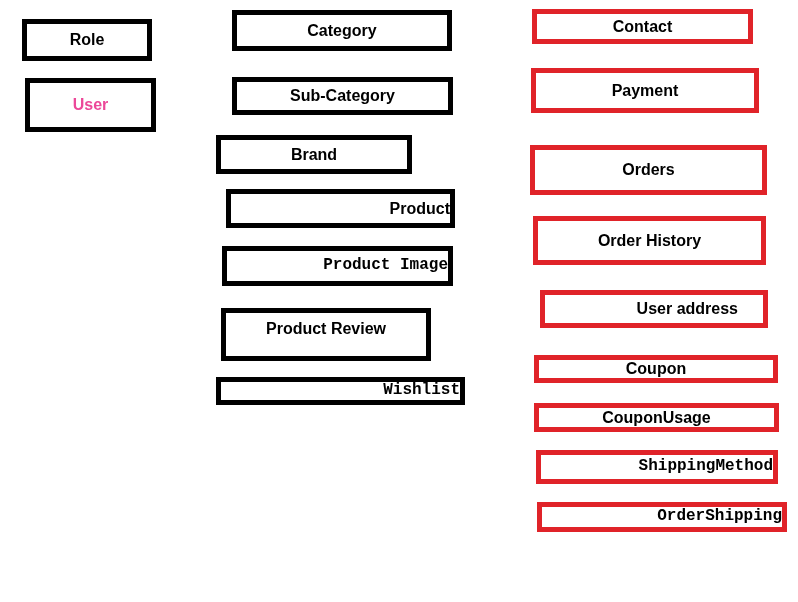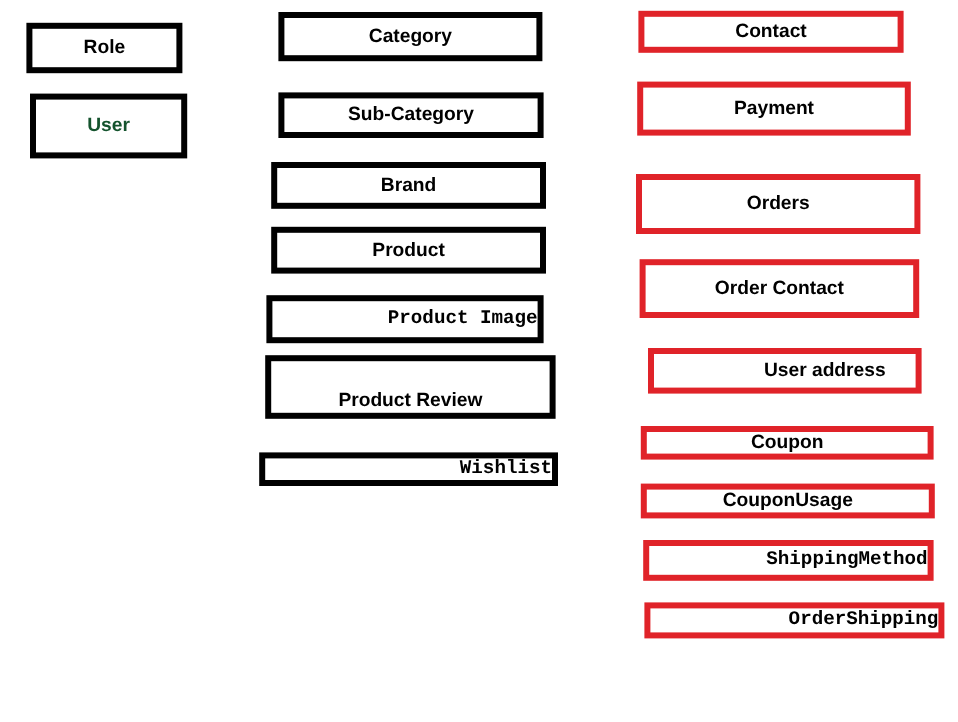--- a/index.html
+++ b/index.html
@@ -35,54 +35,54 @@
   .node.v-top    { align-items: flex-start; }
 </style>
 </head>
 <body>
 
 <div class="canvas" style="width: 798px; height: 602px; background: rgb(255, 255, 255);">
     <div class="node" style="left: 22px; top: 19px; width: 130px; height: 42px; border: 5px solid rgb(0, 0, 0);">
       <span class="label" style="color: rgb(0, 0, 0);">Role</span>
     </div>
     <div class="node" style="left: 25px; top: 78px; width: 131px; height: 54px; border: 5px solid rgb(0, 0, 0);">
-      <span class="label" style="color: #14532d;">User</span>
+      <span class="label" style="color: #ec4899;">User</span>
     </div>
     <div class="node" style="left: 232px; top: 10px; width: 220px; height: 41px; border: 5px solid rgb(0, 0, 0);">
       <span class="label" style="color: rgb(0, 0, 0);">Category</span>
     </div>
     <div class="node" style="left: 232px; top: 77px; width: 221px; height: 38px; border: 5px solid rgb(0, 0, 0);">
       <span class="label" style="color: rgb(0, 0, 0);">Sub-Category</span>
     </div>
-    <div class="node" style="left: 226px; top: 135px; width: 229px; height: 39px; border: 5px solid rgb(0, 0, 0);">
+    <div class="node" style="left: 216px; top: 135px; width: 196px; height: 39px; border: 5px solid rgb(0, 0, 0);">
       <span class="label" style="color: rgb(0, 0, 0);">Brand</span>
     </div>
-    <div class="node" style="left: 226px; top: 189px; width: 229px; height: 39px; border: 5px solid rgb(0, 0, 0);">
+    <div class="node" style="left: 226px; top: 189px; width: 229px; height: 39px; border: 5px solid rgb(0, 0, 0); justify-content: flex-end;">
       <span class="label" style="color: rgb(0, 0, 0);">Product</span>
     </div>
     <div class="node h-left" style="left: 222px; top: 246px; width: 231px; height: 40px; border: 5px solid rgb(0, 0, 0); padding-left: 20px;">
       <span class="label" style="color: rgb(0, 0, 0);">Product Image</span>
     </div>
-    <div class="node v-top" style="left: 221px; top: 296px; width: 242px; height: 53px; border: 5px solid rgb(0, 0, 0); padding-top: 24px;">
+    <div class="node v-top" style="left: 221px; top: 308px; width: 210px; height: 53px; border: 5px solid rgb(0, 0, 0); padding-top: 7px;">
       <span class="label" style="color: rgb(0, 0, 0);">Product Review</span>
     </div>
     <div class="node h-left" style="left: 216px; top: 377px; width: 249px; height: 28px; border: 5px solid rgb(0, 0, 0); padding-left: 29px;">
       <span class="label" style="color: rgb(0, 0, 0);">Wishlist</span>
     </div>
     <div class="node" style="left: 532px; top: 9px; width: 221px; height: 35px; border: 5px solid rgb(224, 35, 41);">
       <span class="label" style="color: rgb(0, 0, 0);">Contact</span>
     </div>
     <div class="node" style="left: 531px; top: 68px; width: 228px; height: 45px; border: 5px solid rgb(224, 35, 41);">
       <span class="label" style="color: rgb(0, 0, 0); text-align: right;">Payment</span>
     </div>
     <div class="node" style="left: 530px; top: 145px; width: 237px; height: 50px; border: 5px solid rgb(224, 35, 41);">
       <span class="label" style="color: rgb(0, 0, 0);">Orders</span>
     </div>
     <div class="node" style="left: 533px; top: 216px; width: 233px; height: 49px; border: 5px solid rgb(224, 35, 41);">
-      <span class="label" style="color: rgb(0, 0, 0);">Order Contact</span>
+      <span class="label" style="color: rgb(0, 0, 0);">Order History</span>
     </div>
     <div class="node h-right" style="left: 540px; top: 290px; width: 228px; height: 38px; border: 5px solid rgb(224, 35, 41); padding-right: 25px;">
       <span class="label" style="color: rgb(0, 0, 0);">User address</span>
     </div>
     <div class="node" style="left: 534px; top: 355px; width: 244px; height: 28px; border: 5px solid rgb(224, 35, 41);">
       <span class="label" style="color: rgb(0, 0, 0);">Coupon</span>
     </div>
     <div class="node" style="left: 534px; top: 403px; width: 245px; height: 29px; border: 5px solid rgb(224, 35, 41);">
       <span class="label" style="color: rgb(0, 0, 0);">CouponUsage</span>
     </div>

